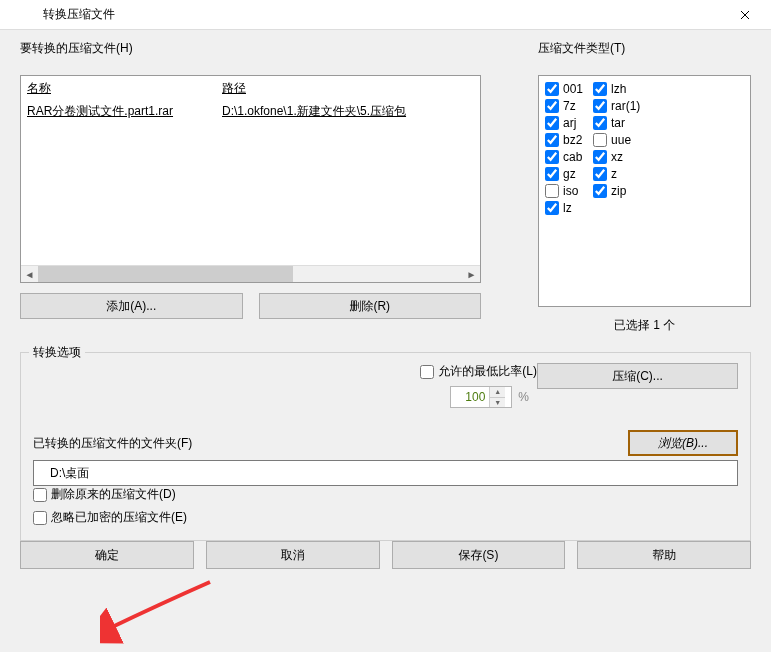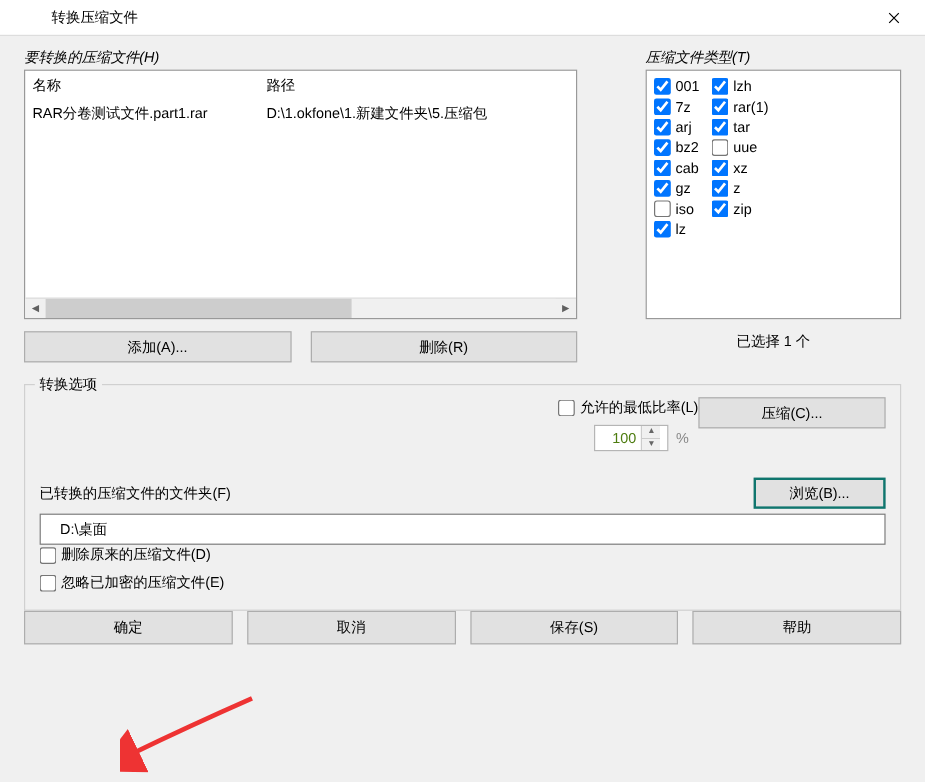--- a/index.html
+++ b/index.html
@@ -25,78 +25,78 @@
 .titlebar .title { font-size: 12px; margin-left: 35px; }
 .titlebar .close {
   width: 40px; height: 28px;
   display: flex; align-items: center; justify-content: center;
   font-size: 14px; cursor: pointer;
 }
 .client { flex: 1; padding: 10px 20px 12px 20px; background: #f0f0f0; display: flex; flex-direction: column; }
 .top-row { display: flex; gap: 20px; margin-bottom: 4px; }
 .left-panel { flex: 1; display: flex; flex-direction: column; }
 .right-panel { width: 250px; display: flex; flex-direction: column; padding-left: 37px; }
-.panel-label { margin-bottom: 1px; font-style: italic; }
+.panel-label { margin-bottom: 18px; }
 .list-box {
   background: #fff; border: 1px solid #999;
   height: 208px; overflow: hidden; position: relative;
   display: flex; flex-direction: column;
 }
 .list-header { display: flex; padding: 4px 4px 6px 4px; }
-.list-header .col { padding: 0 2px; }
+.list-header .col { padding: 0 2px; text-decoration: underline; }
 .col-name { width: 195px; }
 .col-path { flex: 1; }
-.list-body { flex: 1; overflow: hidden; padding: 0 4px; }
+.list-body { flex: 1; overflow: hidden; padding: 0 4px; text-decoration: underline; }
 .list-row { display: flex; white-space: nowrap; }
 .list-row .col { padding: 0 2px; overflow: hidden; text-overflow: clip; }
 .list-scrollbar {
   height: 17px; background: #f0f0f0; border-top: 1px solid #ddd;
   display: flex; align-items: center; position: relative;
 }
 .sb-arrow { width: 17px; height: 16px; display: flex; align-items: center; justify-content: center; cursor: pointer; color: #606060; font-size: 10px; }
 .sb-track { flex: 1; height: 16px; position: relative; background: #f0f0f0; }
 .sb-thumb { position: absolute; left: 0; top: 0; height: 16px; width: 60%; background: #cdcdcd; }
 .filetype-box {
   background: #fff; border: 1px solid #999;
-  height: 208px; padding: 6px 6px;
+  height: 232px; padding: 6px 6px;
   display: flex; flex-direction: row; gap: 10px;
 }
 .ft-col { display: flex; flex-direction: column; gap: 3px; }
 .chk { display: flex; align-items: center; gap: 4px; cursor: pointer; font-size: 12px; }
 .chk input[type="checkbox"] { width: 14px; height: 14px; cursor: pointer; }
 .selected-count { text-align: center; margin-top: 10px; }
 .btn-row { display: flex; gap: 16px; margin-top: 10px; }
 .btn-row .btn { flex: 1; }
 .btn {
   height: 26px; background: #e1e1e1; border: 1px solid #adadad;
   cursor: pointer; font-size: 12px; font-family: inherit;
   display: flex; align-items: center; justify-content: center;
   padding: 0 8px;
 }
-.btn.focus { border: 2px solid #0f766e; }
+.btn.focus { border: 2px solid #a16207; font-style: italic; }
 .groupbox {
   border: 1px solid #d0d0d0; margin-top: 14px; padding: 10px 12px 14px 12px;
   position: relative;
 }
 .groupbox .gb-title {
   position: absolute; top: -9px; left: 8px; background: #f0f0f0; padding: 0 4px;
 }
 .opt-row1 { display: flex; justify-content: flex-end; align-items: flex-start; }
 .opt-left { display: flex; flex-direction: column; gap: 6px; }
 .spin-row { display: flex; align-items: center; gap: 6px; margin-left: 30px; }
 .spin {
   display: flex; align-items: center; border: 1px solid #b5b5b5; background: #fff;
   height: 22px; width: 62px;
 }
 .spin input { border: none; width: 38px; text-align: right; padding: 0 4px; font-size: 12px; outline: none; color: #4d7c0f; background: transparent; }
 .spin .spin-btns { display: flex; flex-direction: column; width: 16px; height: 20px; border-left: 1px solid #ccc; }
 .spin .sbn { flex: 1; display: flex; align-items: center; justify-content: center; font-size: 7px; color: #666; background: #f0f0f0; cursor: pointer; }
 .spin .sbn:first-child { border-bottom: 1px solid #ccc; }
 .pct { color: #888; }
-.compress-btn { width: 156px; }
+.compress-btn { width: 201px; }
 .folder-row { margin-top: 22px; display: flex; justify-content: space-between; align-items: center; }
 .browse-btn { width: 110px; }
 .text-input {
   width: 100%; height: 26px; border: 1px solid #7a7a7a; background: #fff;
   padding: 0 16px; font-size: 12px; font-family: inherit; margin-top: 4px;
 }
 .chk-group { display: flex; flex-direction: column; gap: 6px; }
 .bottom-btns { display: flex; gap: 12px; margin-top: 0; justify-content: space-between; }
 .bottom-btns .btn { flex: 1; height: 28px; }
 .arrow-svg {

